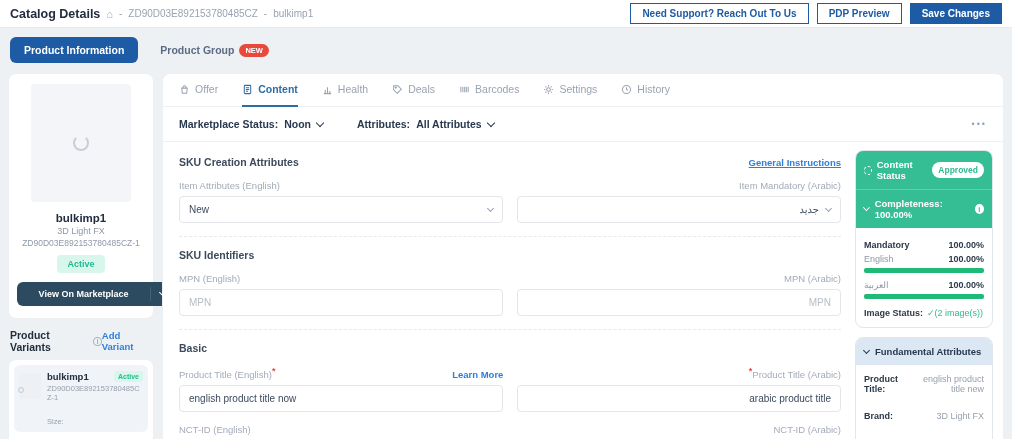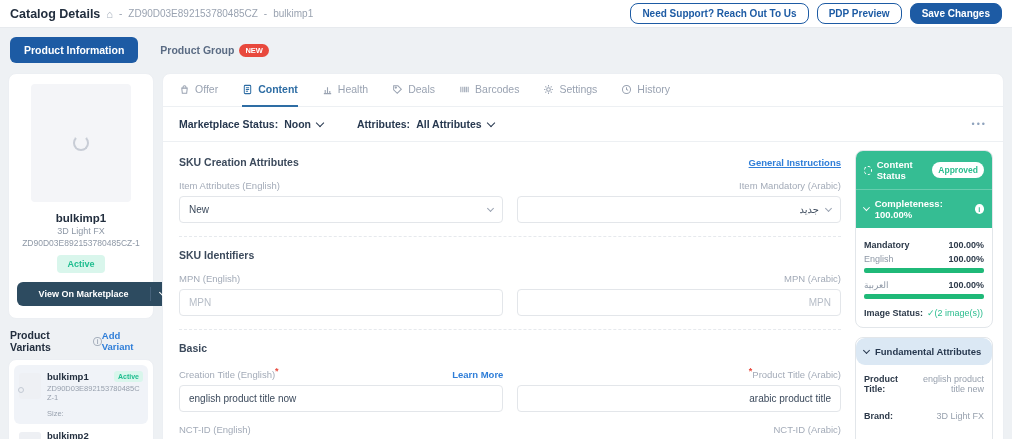--- a/index.html
+++ b/index.html
@@ -9,21 +9,21 @@
 
   
   .topbar { height:28px; background:#fff; border-bottom:1px solid #e7eaee;
     display:flex; align-items:center; justify-content:space-between; padding:0 10px; }
   .tb-left { display:flex; align-items:center; gap:6px; }
   .tb-title { font-size:12.5px; font-weight:bold; color:#222e3e; }
   .home-glyph { color:#a7b0bd; font-size:11px; }
   .crumb { color:#9aa3b1; font-size:10px; }
   .tb-right { display:flex; gap:8px; }
   .btn { font-family:inherit; font-size:10px; font-weight:bold; height:21px; padding:0 11px;
-    border-radius:8px; cursor:pointer; }
+    border-radius:0; cursor:pointer; }
   .btn-outline { background:#fff; border:1px solid #1d5ba4; color:#1d5ba4; }
   .btn-solid { background:#1d5ba4; border:1px solid #1d5ba4; color:#fff; }
 
   
   .navrow { display:flex; align-items:center; gap:22px; padding:9px 10px 8px; }
   .pill { background:#1d5ba4; color:#fff; font-size:10.5px; font-weight:bold;
     border:none; border-radius:6px; padding:7px 14px; cursor:pointer; font-family:inherit; }
   .pg { display:flex; align-items:center; gap:5px; color:#5a6b83; font-size:10.5px; font-weight:bold; cursor:pointer; }
   .new { background:#e8493d; color:#fff; font-size:7.5px; font-weight:bold;
     border-radius:8px; padding:2px 6px; }
@@ -56,21 +56,21 @@
   .vcard { background:#fff; border-radius:8px; border:1px solid #eceff3; padding:5px; }
   .vitem { display:flex; gap:6px; border-radius:6px; padding:6px 5px; position:relative; cursor:pointer; }
   .vitem.sel { background:#f0f3f8; }
   .vthumb { width:22px; height:26px; background:#eef0f4; border-radius:3px; flex:none; margin-top:2px; }
   .vradio { position:absolute; left:4px; top:22px; width:6px; height:6px; border:1px solid #c3cad4; border-radius:50%; }
   .vinfo { min-width:0; flex:1; }
   .vtop { display:flex; align-items:center; justify-content:space-between; }
   .vname { font-size:9.5px; font-weight:bold; color:#222e3e; }
   .vbadge { background:#d9f6ec; color:#1fbd8f; font-size:7px; font-weight:bold; border-radius:3px; padding:2px 4px; }
   .vsku { font-size:7.5px; color:#98a1ae; margin-top:2px; word-break:break-all; }
-  .vsize { font-size:7.5px; color:#98a1ae; margin-top:7px; }
+  .vsize { font-size:7.5px; color:#98a1ae; margin-top:15px; }
 
   
   .ccard { flex:1; background:#fff; border-radius:8px 8px 0 0; border:1px solid #eceff3; min-height:368px; }
   .tabrow { display:flex; gap:24px; padding:0 16px; border-bottom:1px solid #edf0f3; height:33px; align-items:center; }
   .tab { display:flex; align-items:center; gap:5px; color:#9aa3b2; font-size:10.5px; cursor:pointer;
     height:33px; border-bottom:2px solid transparent; }
   .tab svg { width:11px; height:11px; }
   .tab.active { color:#2e6da4; font-weight:bold; border-bottom-color:#2e6da4; }
   .filterrow { display:flex; align-items:center; gap:34px; padding:0 16px; height:35px; border-bottom:1px solid #edf0f3; }
   .fgroup { display:flex; align-items:center; gap:6px; font-size:10.5px; font-weight:bold; color:#27384f; cursor:pointer; }
@@ -118,21 +118,21 @@
   .wbody { padding:8px 8px 9px; }
   .mrow { display:flex; justify-content:space-between; font-size:9px; margin-top:4px; }
   .mrow .l { color:#8e98a6; }
   .mrow .l.bold, .mrow .v { color:#2c3949; font-weight:bold; }
   .bar { height:5px; background:#1fb978; border-radius:2px; margin:4px 0 7px; width:100%; }
   .imgstatus { display:flex; align-items:flex-end; gap:4px; margin-top:9px; font-size:9px; }
   .imgstatus .l { font-weight:bold; color:#2c3949; }
   .imgstatus .v { color:#2bbd8e; }
   .fund { margin-top:9px; border:1px solid #e2e6ea; border-radius:8px; overflow:hidden; background:#fff; }
   .fhead { background:#dbe8f4; padding:8px 8px; display:flex; align-items:center; gap:6px;
-    font-size:9.5px; font-weight:bold; color:#27384f; cursor:pointer;border-radius:9px; }
+    font-size:9.5px; font-weight:bold; color:#27384f; cursor:pointer; }
   .fhead .chev { border-color:#27384f; width:5px; height:5px; }
   .frow { display:flex; justify-content:space-between; gap:6px; padding:9px 8px 8px; font-size:9px; }
   .frow .l { color:#2c3949; font-weight:bold; flex:none; max-width:52px; }
   .frow .v { color:#98a1ae; text-align:right; }
 </style>
 </head>
 <body>
 
 <div class="canvas">
 
@@ -328,21 +328,21 @@
             </div>
           </div>
 
           <div class="divider"></div>
 
           <div class="sectionrow">
             <span class="stitle">Basic</span>
           </div>
           <div class="lm-row">
             <div class="lm-left">
-              <span class="flabel"><span>Creation Title (English)</span><span class="req">*</span></span>
+              <span class="flabel"><span>Product Title (English)</span><span class="req">*</span></span>
               <span class="slink" style="text-decoration:none;">Learn More</span>
             </div>
             <span class="flabel"><span class="req">*</span><span>Product Title (Arabic)</span></span>
           </div>
           <div class="fieldrow">
             <div class="half">
               <input class="input" value="english product title now" style="">
             </div>
             <div class="half">
               <input class="input right-al" value="arabic product title" style="">

